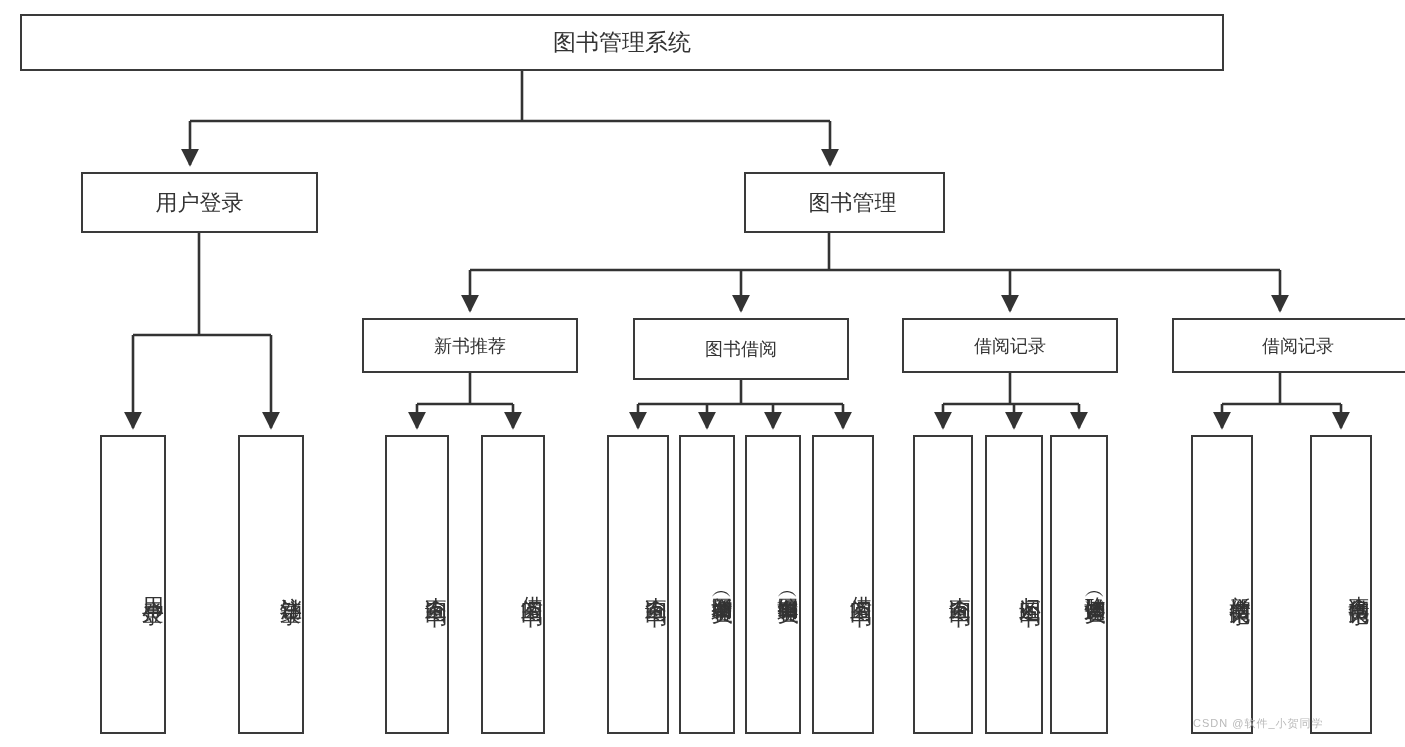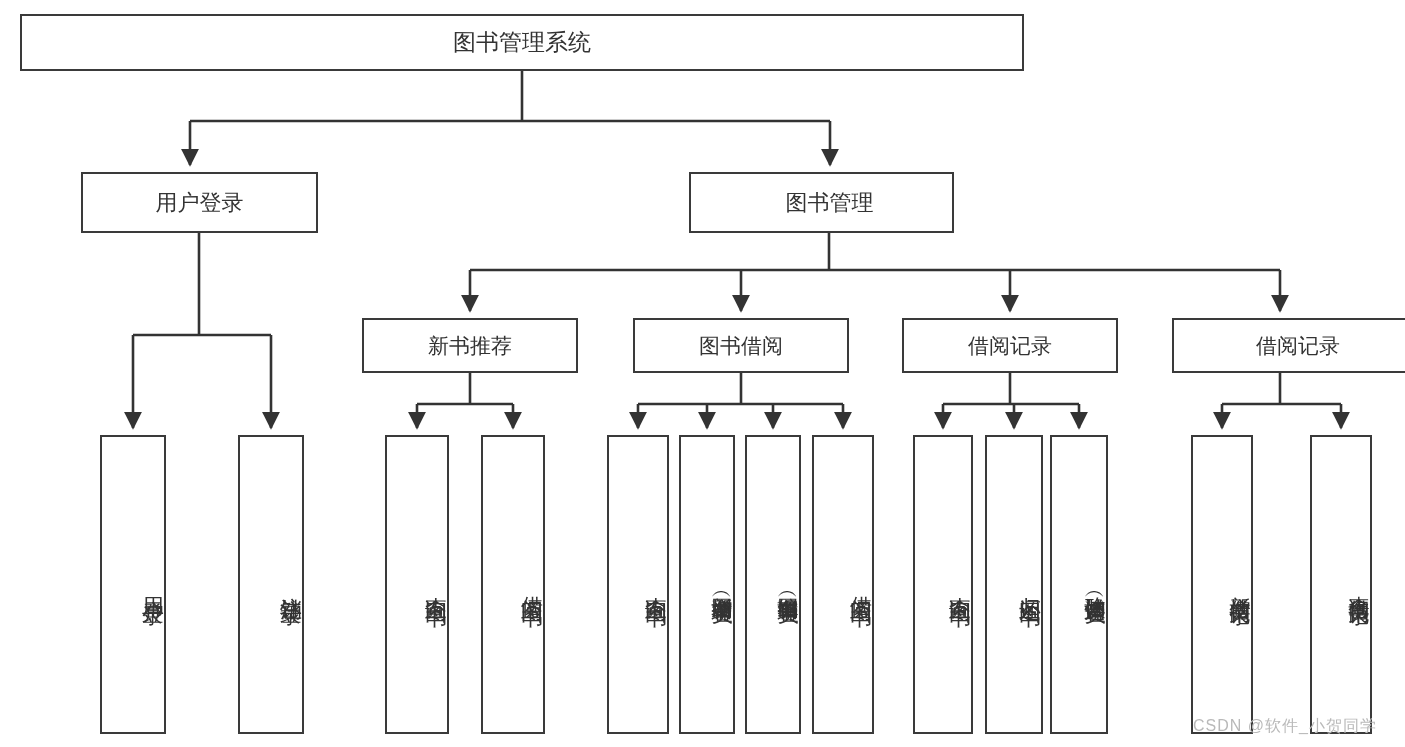--- a/index.html
+++ b/index.html
@@ -36,41 +36,41 @@
     color: #333333;
     z-index: 2;
   }
   .node.root {
     font-size: 23px;
   }
   .node.lvl2 {
     font-size: 22px;
   }
   .node.lvl3 {
-    font-size: 21px;
+    font-size: 18px;
   }
   .node.leaf {
     font-size: 22px;
     writing-mode: vertical-rl;
     text-orientation: upright;
     letter-spacing: 3px;
     padding-top: 8px;
     padding-bottom: 8px;
     align-items: flex-start;
     justify-content: center;
     line-height: 1;
   }
   .node.leaf .vtext {
     writing-mode: vertical-rl;
     text-orientation: upright;
     display: block;
   }
   .watermark {
     position: absolute;
-    font-size: 16px;
+    font-size: 11px;
     color: #b9b9b9;
     white-space: nowrap;
     z-index: 5;
     letter-spacing: 1px;
   }
 </style>
 </head>
 <body>
 
 <div id="canvas">
@@ -118,35 +118,35 @@
       <path d="M 1014 404 L 1014 428" marker-end="url(#arrow)"></path>
       <path d="M 1079 404 L 1079 428" marker-end="url(#arrow)"></path>
 
       <path d="M 1280 373 L 1280 404"></path>
       <path d="M 1222 404 L 1341 404"></path>
       <path d="M 1222 404 L 1222 428" marker-end="url(#arrow)"></path>
       <path d="M 1341 404 L 1341 428" marker-end="url(#arrow)"></path>
     </g>
   </svg>
 
-  <div class="node root" id="node-root" style="left: 20px; top: 14px; width: 1004px; height: 57px;">
+  <div class="node root" id="node-root" style="left: 20px; top: 14px; width: 1204px; height: 57px;">
     <span>图书管理系统</span>
   </div>
 
   <div class="node lvl2" id="node-l2-0" style="left: 81px; top: 172px; width: 237px; height: 61px;">
     <span>用户登录</span>
   </div>
-  <div class="node lvl2" id="node-l2-1" style="left: 689px; top: 172px; width: 265px; height: 61px; padding-left: 16px;">
+  <div class="node lvl2" id="node-l2-1" style="left: 744px; top: 172px; width: 201px; height: 61px; padding-left: 16px;">
     <span>图书管理</span>
   </div>
 
   <div class="node lvl3" id="node-l3-0" style="left: 362px; top: 318px; width: 216px; height: 55px;">
     <span>新书推荐</span>
   </div>
-  <div class="node lvl3" id="node-l3-1" style="left: 633px; top: 318px; width: 216px; height: 55px;">
+  <div class="node lvl3" id="node-l3-1" style="left: 633px; top: 318px; width: 216px; height: 62px;">
     <span>图书借阅</span>
   </div>
   <div class="node lvl3" id="node-l3-2" style="left: 902px; top: 318px; width: 216px; height: 55px;">
     <span>借阅记录</span>
   </div>
   <div class="node lvl3" id="node-l3-3" style="left: 1172px; top: 318px; width: 252px; height: 55px;">
     <span>借阅记录</span>
   </div>
 
   <div class="node leaf" id="node-leaf-0" style="left: 100px; top: 435px; width: 66px; height: 299px;">

